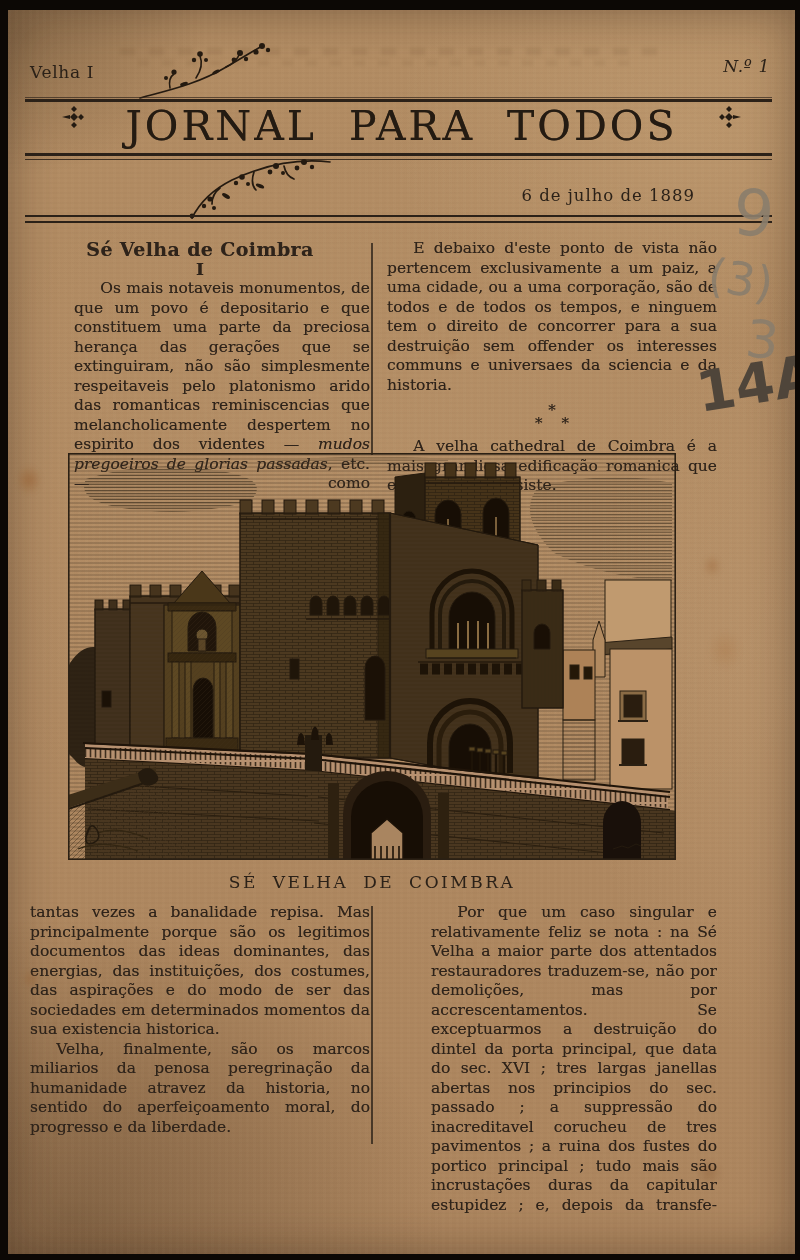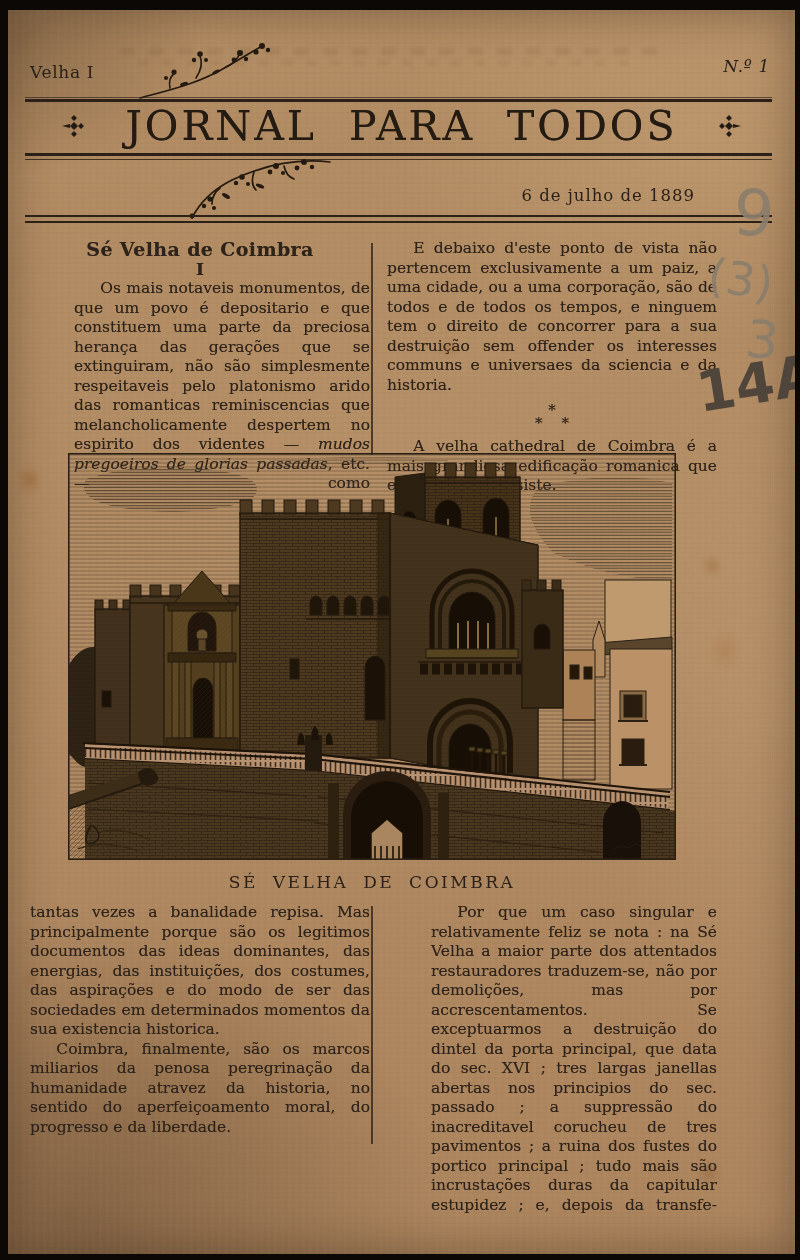--- a/index.html
+++ b/index.html
@@ -32,21 +32,21 @@
   .rule{left:17px;width:747px;}
   .rule-a{top:87px;border-top:1px solid rgba(43,33,24,.65);}
   .rule-a i{display:block;height:3px;background:#2b2118;margin-top:1px;}
   .rule-b{top:143px;}
   .rule-b b{display:block;height:3px;background:#2b2118;}
   .rule-b i{display:block;height:1px;background:#2b2118;margin-top:3px;opacity:.85;}
   .rule-c{top:205px;}
   .rule-c b{display:block;height:2px;background:#2b2118;}
   .rule-c i{display:block;height:2px;background:#2b2118;margin-top:4px;}
   .title-row{
-    top:92px;left:0;width:100%;display:flex;align-items:center;justify-content:center;gap:30px;
+    top:92px;left:0;width:100%;display:flex;justify-content:center;gap:30px;
   }
   .title-row h1{
     margin:0;font-size:41px;font-weight:normal;letter-spacing:3px;word-spacing:16px;
     color:#241b12;text-shadow:0 0 .6px rgba(36,27,18,.7);
   }
   .date{top:176px;right:100px;font-size:16.5px;letter-spacing:.06em;}
   .col{
     text-align:justify;font-size:15.5px;line-height:19.5px;color:#2e231a;
     text-shadow:0 0 .5px rgba(46,35,26,.55);
   }
@@ -394,21 +394,21 @@
       <path d="M545,396 l9,-3 l6,2 l8,-4 l5,2" stroke-width="1"></path>
     </g>
 
     <rect x="0.8" y="0.8" width="606.4" height="405.4" fill="none" stroke="#2b2014" stroke-width="1.6"></rect>
   </svg>
 
   <div class="abs caption">SÉ VELHA DE COIMBRA</div>
 
   <div class="abs col" style="top:893px;left:22px;width:340px;">
     <p>tantas vezes a banalidade repisa. Mas principalmente porque são os legitimos documentos das ideas dominantes, das energias, das instituições, dos costumes, das aspirações e do modo de ser das sociedades em determinados momentos da sua existencia historica.</p>
-    <p class="ind">Coimbra, finalmente, são os marcos miliarios da penosa peregrinação da humanidade atravez da historia, no sentido do aperfeiçoamento moral, do progresso e da liberdade.</p>
+    <p class="ind">Velha, finalmente, são os marcos miliarios da penosa peregrinação da humanidade atravez da historia, no sentido do aperfeiçoamento moral, do progresso e da liberdade.</p>
   </div>
 
   <div class="abs divider" style="top:896px;left:363px;height:238px;"></div>
 
   <div class="abs col" style="top:893px;left:379px;width:330px;">
     <p class="ind runon">Por que um caso singular e relativamente feliz se nota : na Sé Velha a maior parte dos attentados restauradores traduzem-se, não por demolições, mas por accrescentamentos. Se exceptuarmos a destruição do dintel da porta principal, que data do sec. XVI ; tres largas janellas abertas nos principios do sec. passado ; a suppressão do inacreditavel corucheu de tres pavimentos ; a ruina dos fustes do portico principal ; tudo mais são incrustações duras da capitular estupidez ; e, depois da transfe-</p>
   </div>
 
   <svg class="abs hand" style="top:120px;left:640px;" width="160" height="300" viewBox="0 0 160 300">
     <g fill="#8b7e6c" opacity="0.92">

